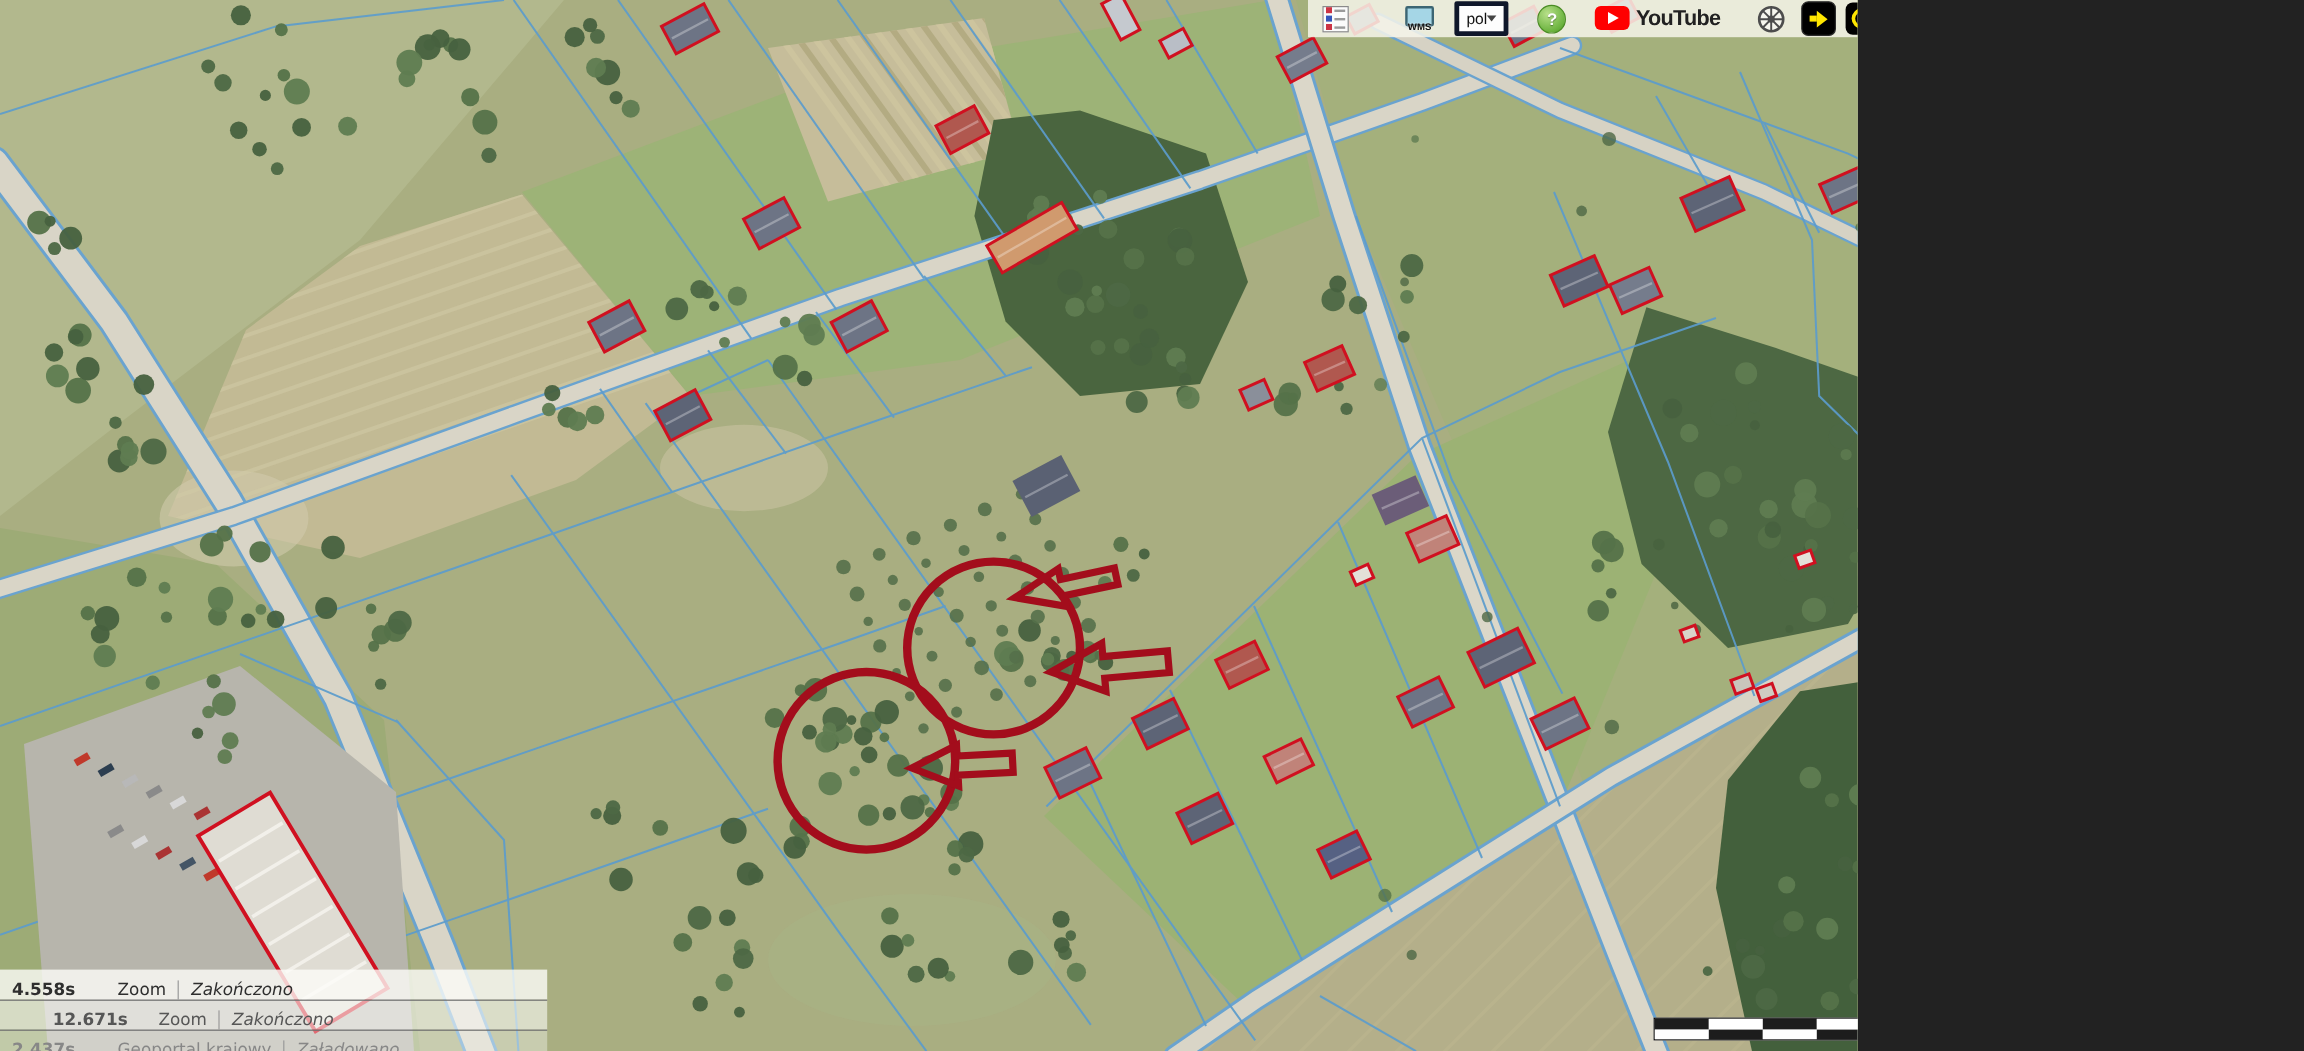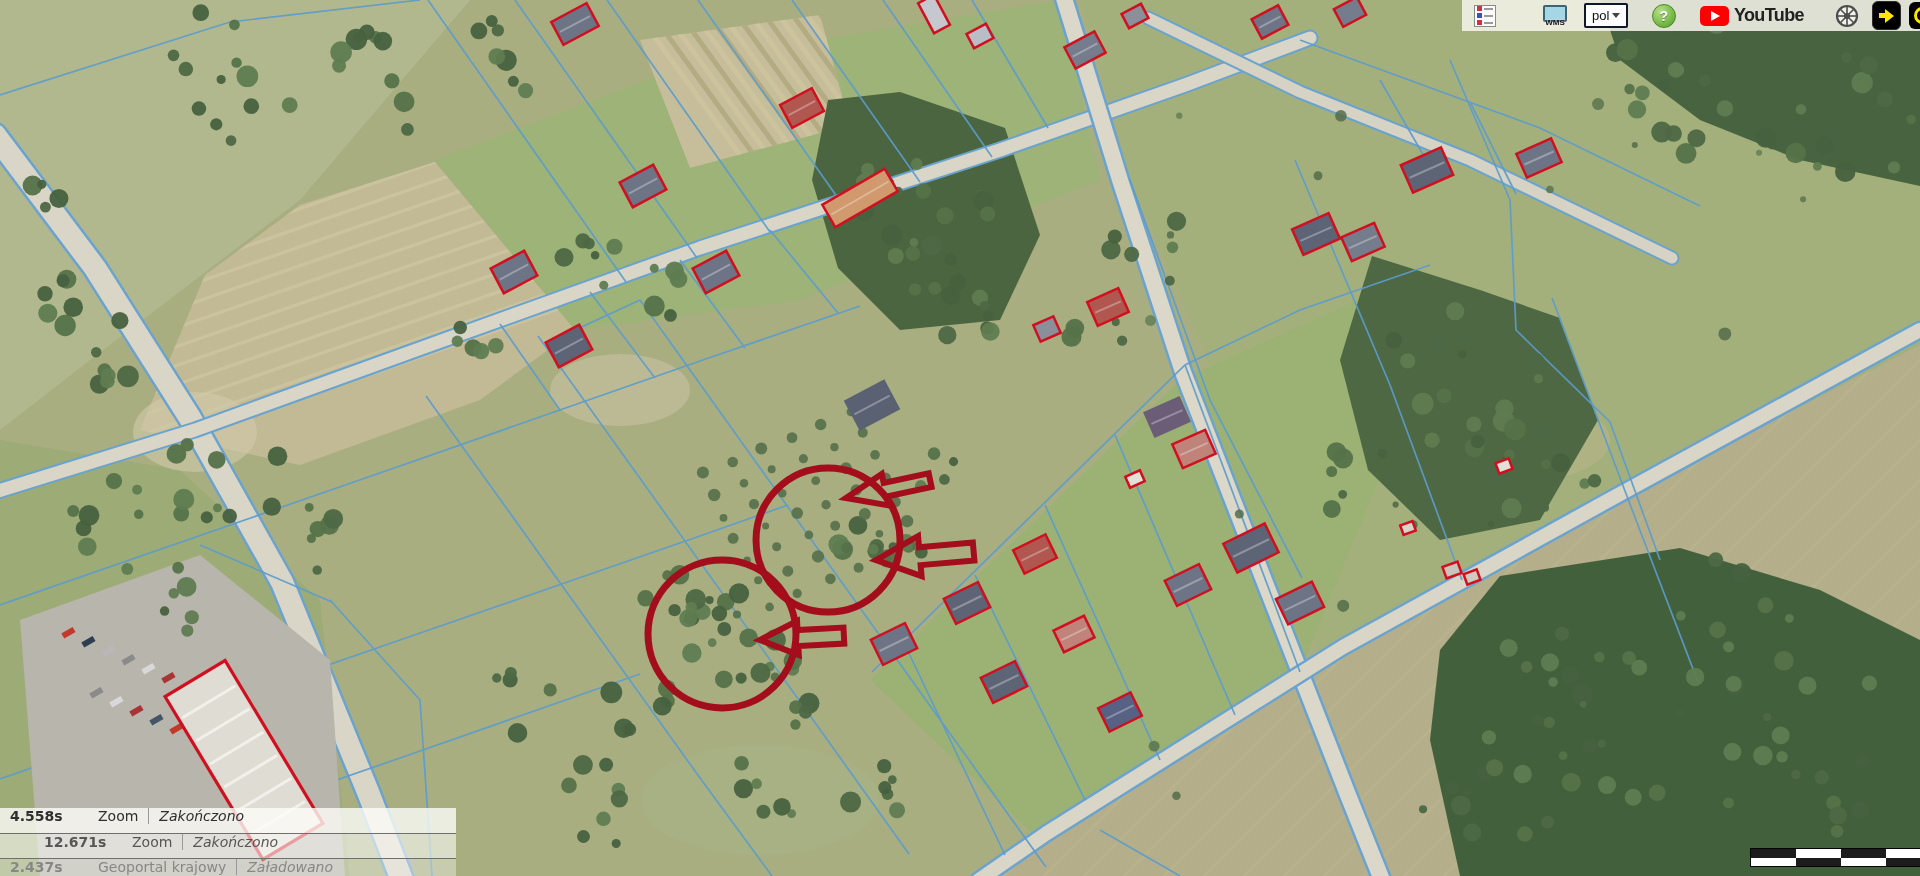--- a/index.html
+++ b/index.html
@@ -1,62 +1,62 @@
 <!DOCTYPE html>
 <html><head>
 <meta charset="utf-8">
 <style>
   html,body{margin:0;padding:0;background:#222;}
-  #stage{position:relative;width:1920px;height:876px;overflow:hidden;
+  #stage{position:relative;width:1548px;height:876px;overflow:hidden;
          font-family:"Liberation Sans",sans-serif;background:#ffffff;}
   #terrain{position:absolute;left:0;top:0;}
 
   
   #toolbar{position:absolute;top:0;right:0;width:458px;height:31px;
            background:rgba(246,244,234,.86);display:flex;align-items:center;
            box-sizing:border-box;padding:0 0 0 12px;z-index:30;}
   .tbtn{flex:0 0 auto;display:flex;align-items:center;justify-content:center;cursor:pointer;}
   #legend-btn{width:22px;height:22px;background:#fbfbfb;border:1px solid #8a8a8a;
               display:flex;flex-direction:column;justify-content:center;gap:2px;padding:2px;box-sizing:border-box;}
   .lg-row{display:flex;align-items:center;gap:2px;}
   .lg-sq{width:5px;height:5px;}
   .lg-bar{height:2px;width:9px;background:#9a9a9a;}
   #wms-btn{margin-left:44px;width:30px;height:26px;flex-direction:column;position:relative;}
   .wms-screen{width:20px;height:13px;background:#a5d6e6;border:2px solid #3c6573;border-radius:2px;}
   .wms-label{font-size:8px;font-weight:bold;color:#101010;margin-top:-4px;letter-spacing:0;
              text-shadow:0 0 2px #fff;}
-  #lang-select{margin-left:14px;width:72px;height:21px;background:#fdfdfd;border:2px solid #0f172a;
+  #lang-select{margin-left:14px;width:72px;height:21px;background:#fdfdfd;border:4px solid #0f172a;
                border-radius:2px;display:flex;align-items:center;justify-content:space-between;
                padding:0 6px;font-size:13px;color:#111;cursor:pointer;}
   .chevron{width:0;height:0;border-left:4px solid transparent;border-right:4px solid transparent;
            border-top:5px solid #444;}
   #help-btn{margin-left:24px;width:22px;height:22px;border-radius:50%;
             background:radial-gradient(circle at 35% 30%,#b8e08a,#6cb33f 70%,#4f9427);
             border:1px solid #4a8c24;color:#fff;font-weight:bold;font-size:14px;
             text-shadow:0 1px 1px rgba(0,0,0,.4);}
-  #youtube{margin-left:24px;display:flex;align-items:center;gap:5px;}
+  #youtube{margin-left:24px;display:flex;align-items:flex-start;gap:5px;}
   .yt-badge{width:29px;height:20px;background:#ff0000;border-radius:5px;display:flex;
             align-items:center;justify-content:center;}
   .yt-play{width:0;height:0;border-left:9px solid #fff;border-top:5.5px solid transparent;
            border-bottom:5.5px solid transparent;margin-left:2px;}
   .yt-text{font-size:18px;font-weight:bold;color:#212121;letter-spacing:-0.6px;}
   #globe-btn{margin-left:30px;}
   #fwd-btn{margin-left:12px;width:27px;height:27px;background:#000;border-radius:6px;
            border:1px solid #2c2c2c;display:flex;align-items:center;justify-content:center;gap:0;}
   .yarrow-bar{width:6px;height:5px;background:#ffe600;}
   .yarrow-head{width:0;height:0;border-left:9px solid #ffe600;border-top:7px solid transparent;
                border-bottom:7px solid transparent;}
   #clip-btn{margin-left:8px;margin-right:-16px;width:27px;height:27px;background:#000;
             border-radius:6px;display:flex;align-items:center;justify-content:center;}
   .yring{width:11px;height:11px;border:3px solid #ffe600;border-radius:50%;}
 
   
   #status-log{position:absolute;left:0;bottom:-7px;width:456px;z-index:30;
               font-family:"DejaVu Sans",sans-serif;font-size:14px;}
-  .status-row{display:flex;align-items:flex-start;height:25px;border-top:1px solid #6f6f6f;
+  .status-row{display:flex;align-items:flex-end;height:25px;border-top:1px solid #6f6f6f;
               box-sizing:border-box;}
   .status-row:first-child{border-top:none;}
   .st-time{flex:0 0 78px;padding-left:10px;font-weight:bold;}
   .st-src{flex:0 0 auto;padding:0 10px;}
   .st-div{flex:0 0 1px;height:16px;background:#9a9a9a;}
   .st-status{flex:1;padding:0 10px;font-style:italic;}
   .row-0{background:rgba(252,252,249,.80);color:#2e2e2e;}
   .row-1{background:rgba(252,252,249,.60);color:#565656;padding-left:34px;}
   .row-2{background:rgba(252,252,249,.38);color:#878787;}
   .row-1 .st-time,.row-2 .st-time{font-weight:bold;}

